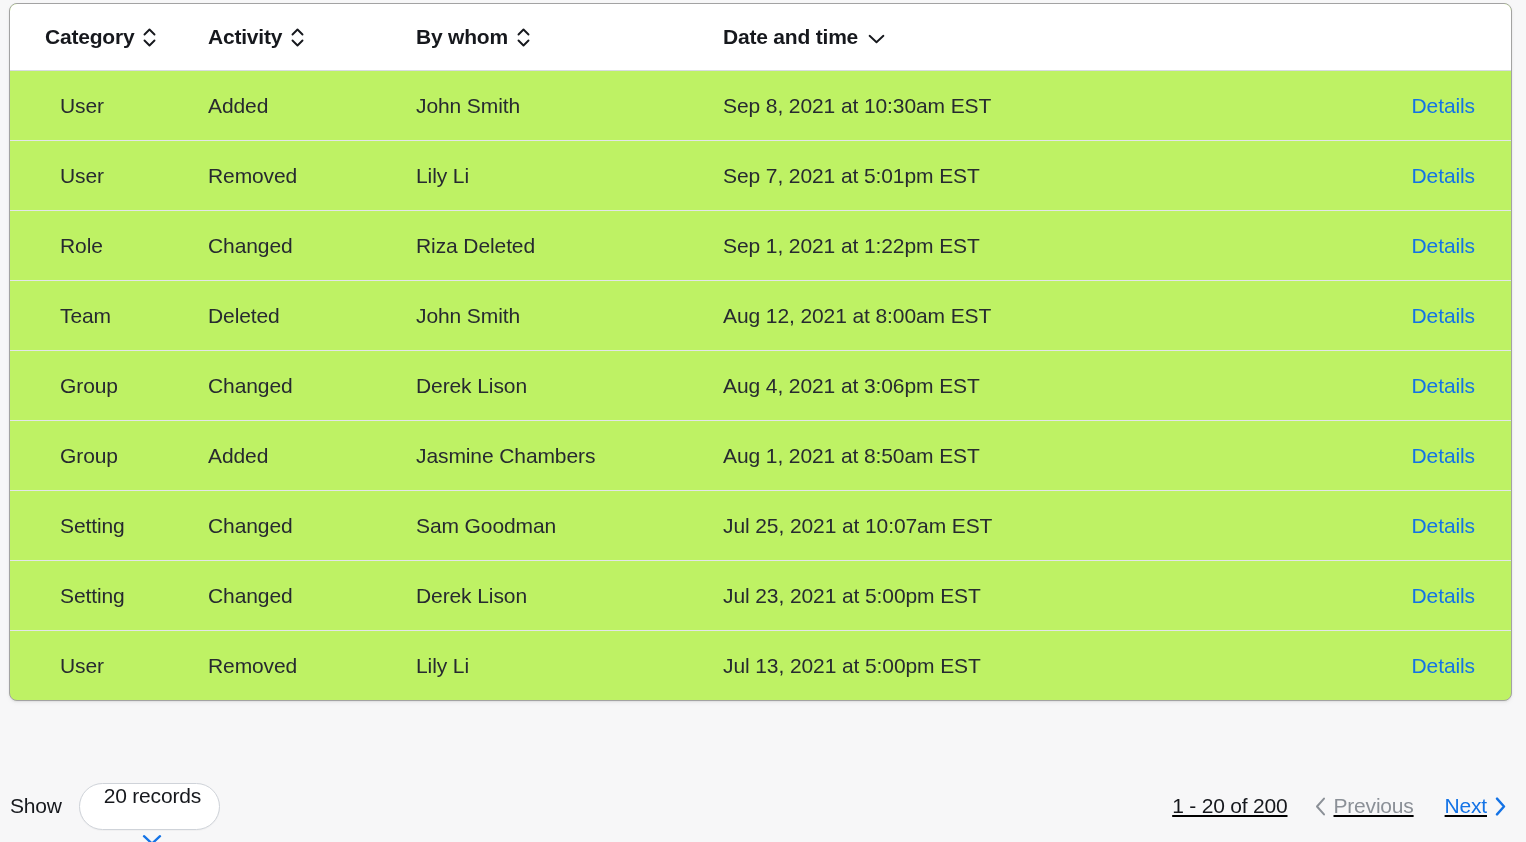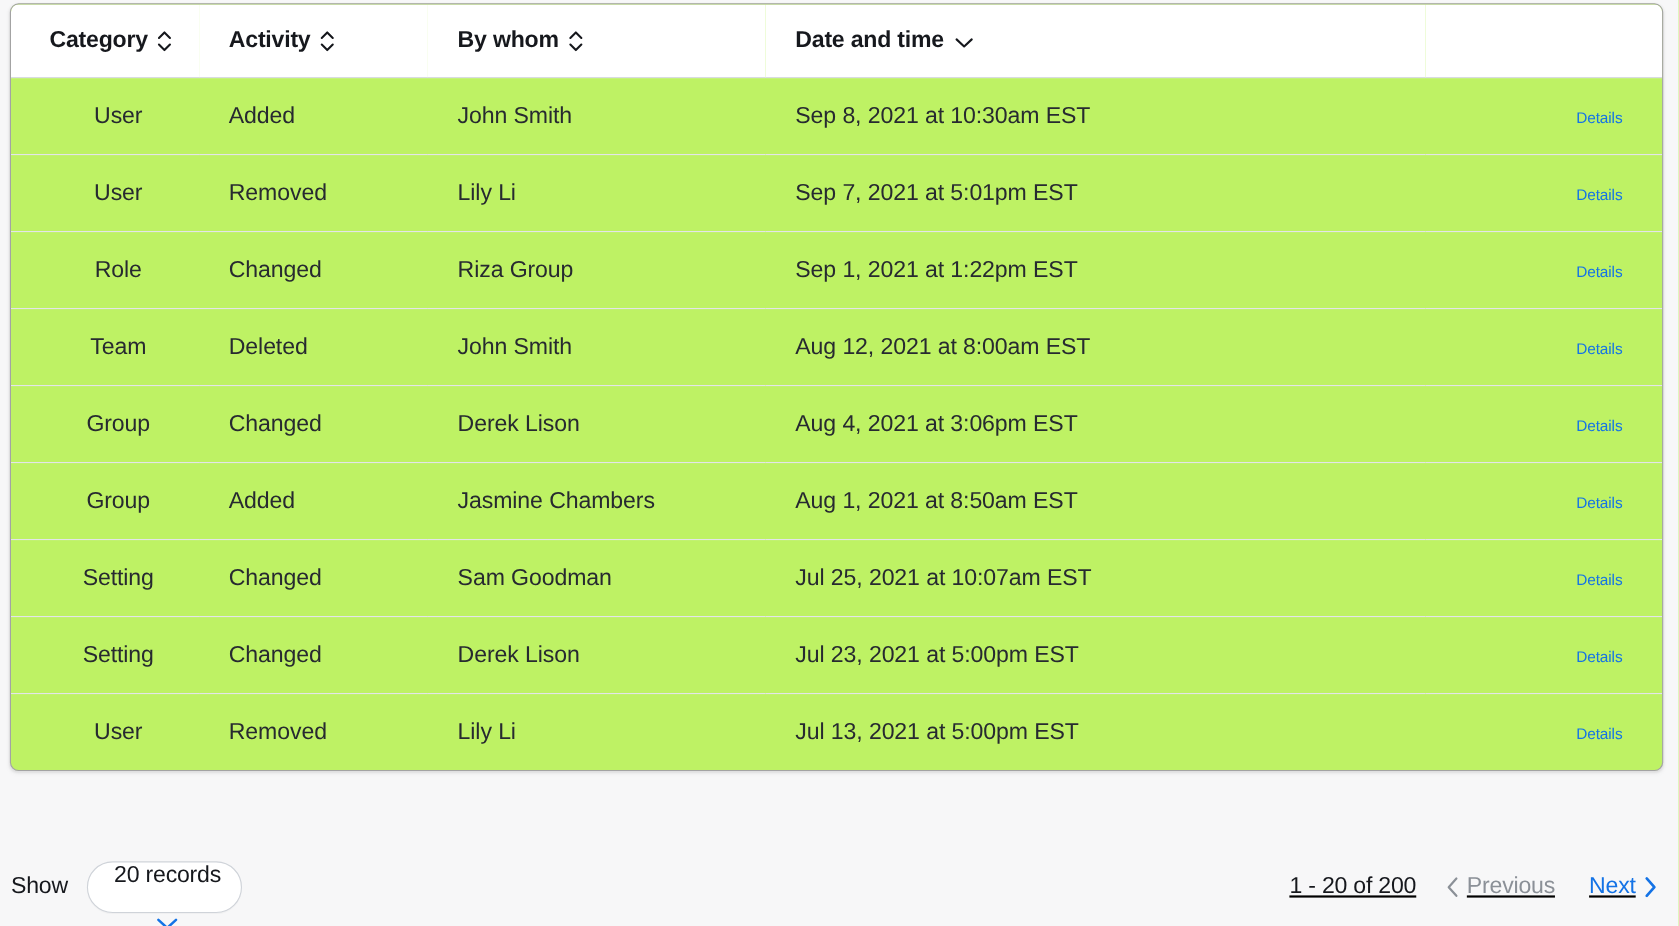--- a/index.html
+++ b/index.html
@@ -106,30 +106,30 @@
     letter-spacing: -0.1px;
   }
   tbody tr:first-child td { border-top: none; }
 
   .cell {
     padding-left: 27px;
     white-space: nowrap;
     overflow: hidden;
     text-overflow: ellipsis;
   }
-  td.td-category .cell { padding-left: 24px; text-align: center; }
+  td.td-category .cell { padding-left: 50px; }
 
   td.td-details {
     text-align: right;
   }
   .details-link {
     display: inline-block;
     padding-right: 36px;
     color: #1473e6;
-    font-size: 14px;
+    font-size: 21px;
     text-decoration: none;
     cursor: pointer;
     letter-spacing: -0.1px;
   }
 
   
   .footer {
     position: absolute;
     left: 0;
     top: 770px;
@@ -318,21 +318,21 @@
             <td class="td-details"><a class="details-link">Details</a></td>
           </tr>
           <tr>
             <td class="td-category">
               <div class="cell">Role</div>
             </td>
             <td class="td-activity">
               <div class="cell">Changed</div>
             </td>
             <td class="td-bywhom">
-              <div class="cell">Riza Group</div>
+              <div class="cell">Riza Deleted</div>
             </td>
             <td class="td-date">
               <div class="cell">Sep 1, 2021 at 1:22pm EST</div>
             </td>
             <td class="td-details"><a class="details-link">Details</a></td>
           </tr>
           <tr>
             <td class="td-category">
               <div class="cell">Team</div>
             </td>

